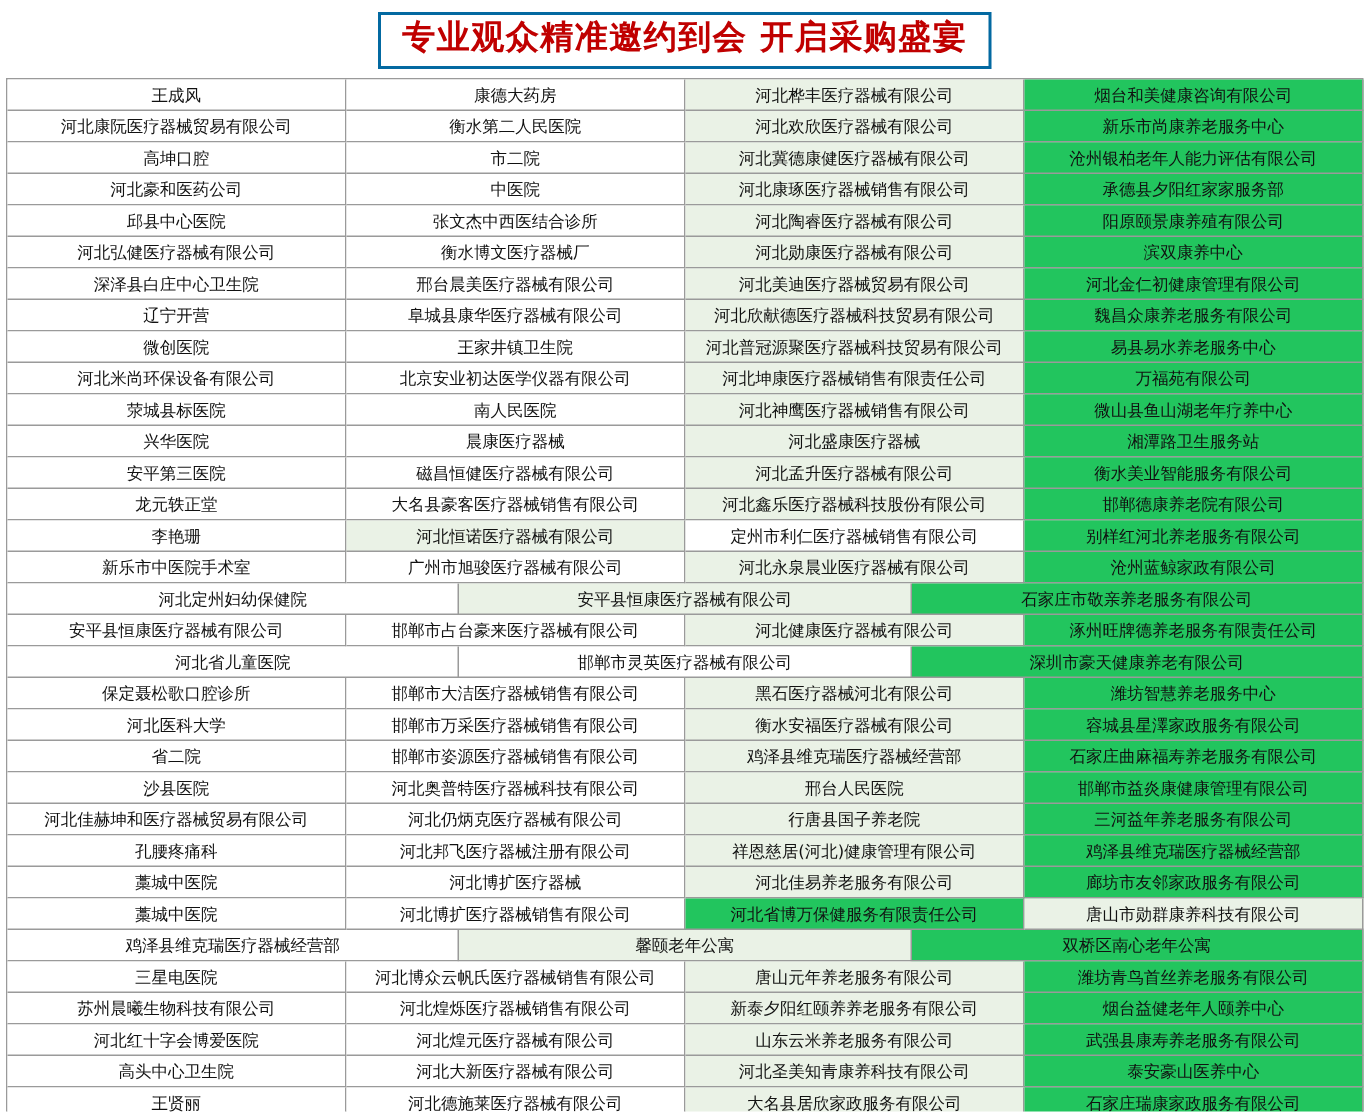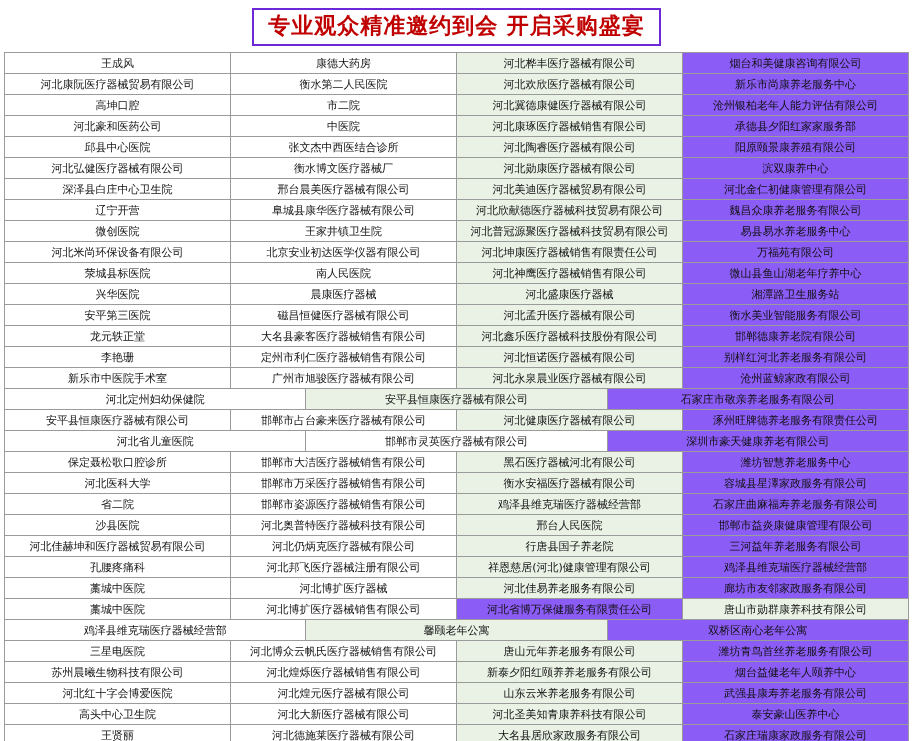--- a/index.html
+++ b/index.html
@@ -18,21 +18,21 @@
     width: 913px;
     height: 741px;
     box-sizing: border-box;
   }
   .title-wrap {
     padding: 8px 0 6px 0;
     display: flex;
     justify-content: center;
   }
   .title-box {
-    border: 2px solid #6d28d9;
+    border: 2px solid #0369a1;
     background: #ffffff;
     padding: 2px 14px 4px 14px;
     display: inline-block;
   }
   .title-text {
     font-family: "DejaVu Sans", "Liberation Sans", sans-serif;
     font-weight: bold;
     font-size: 22px;
     color: #c00000;
     letter-spacing: 1px;
@@ -61,21 +61,21 @@
     font-size: 11px;
     color: #111111;
     white-space: nowrap;
     overflow: hidden;
     text-overflow: clip;
     box-sizing: border-box;
   }
   .col-a { background: #ffffff; }
   .col-b { background: #ffffff; }
   .col-c { background: #eaf2e6; }
-  .col-d { background: #8b5cf6; }
+  .col-d { background: #22c55e; }
 </style>
 </head>
 <body>
 
 <div class="page">
   <div class="title-wrap">
     <div class="title-box">
       <div class="title-text">专业观众精准邀约到会  开启采购盛宴</div>
     </div>
   </div>
@@ -159,22 +159,22 @@
         <div class="cell col-d">衡水美业智能服务有限公司</div>
       </div>
       <div class="row">
         <div class="cell col-a">龙元轶正堂</div>
         <div class="cell col-b">大名县豪客医疗器械销售有限公司</div>
         <div class="cell col-c">河北鑫乐医疗器械科技股份有限公司</div>
         <div class="cell col-d">邯郸德康养老院有限公司</div>
       </div>
       <div class="row">
         <div class="cell col-a">李艳珊</div>
+        <div class="cell col-c">河北恒诺医疗器械有限公司</div>
         <div class="cell col-b">定州市利仁医疗器械销售有限公司</div>
-        <div class="cell col-c">河北恒诺医疗器械有限公司</div>
         <div class="cell col-d">别样红河北养老服务有限公司</div>
       </div>
       <div class="row">
         <div class="cell col-a">新乐市中医院手术室</div>
         <div class="cell col-b">广州市旭骏医疗器械有限公司</div>
         <div class="cell col-c">河北永泉晨业医疗器械有限公司</div>
         <div class="cell col-d">沧州蓝鲸家政有限公司</div>
       </div>
       <div class="row">
         <div class="cell col-a">河北定州妇幼保健院</div>

